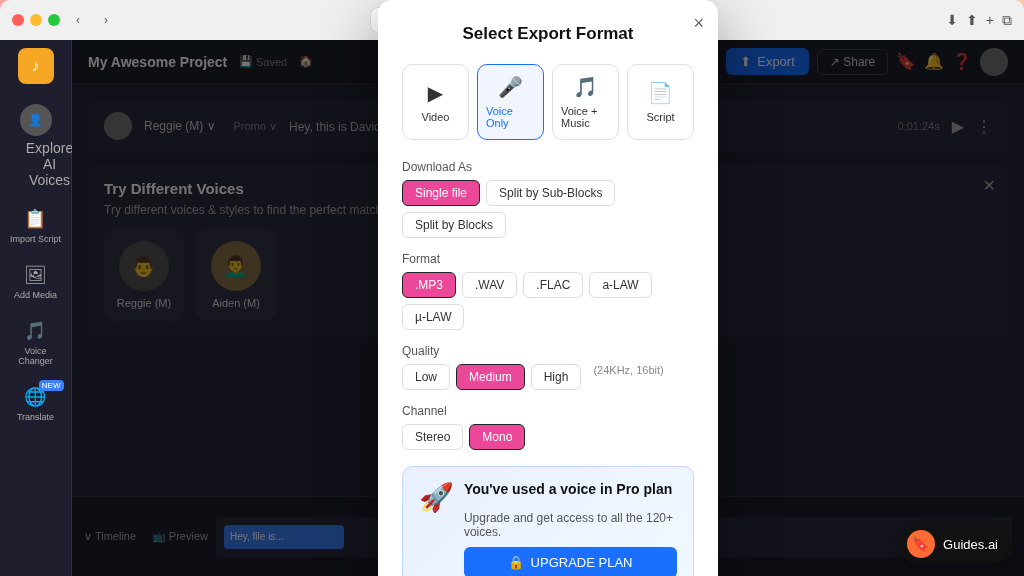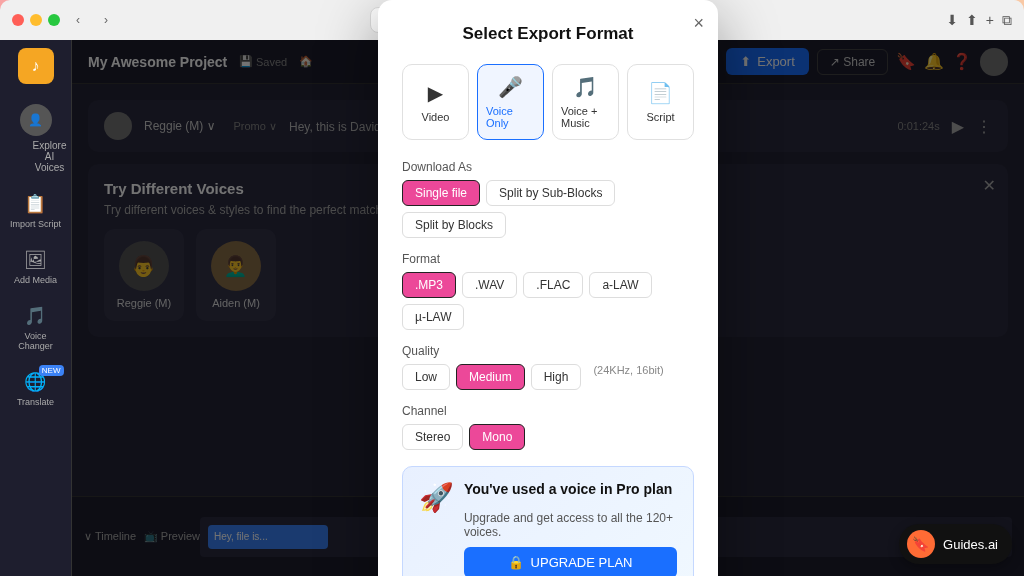--- a/index.html
+++ b/index.html
@@ -259,21 +259,21 @@
     }
 
     
     .timeline {
       height: 80px;
       background: #1e1e2e;
       border-top: 1px solid #333;
       display: flex;
       align-items: center;
       padding: 0 12px;
-      gap: 0;
+      gap: 8px;
     }
     .timeline-track {
       flex: 1;
       height: 40px;
       background: #2a2a3e;
       border-radius: 4px;
       position: relative;
       overflow: hidden;
     }
     .timeline-clip {
@@ -482,21 +482,21 @@
   </div>
 </div>
 
 <div class="app-container">
 
   <div class="sidebar">
     <div class="sidebar-logo">♪</div>
 
     <div class="sidebar-item">
       <div class="sidebar-avatar">👤</div>
-      <span style="color:#aaa;font-size:10px;text-align:center;margin-left:28px;">Explore AI Voices</span>
+      <span style="color:#aaa;font-size:14px;text-align:center;margin-left:28px;">Explore AI Voices</span>
     </div>
 
     <div class="sidebar-item">
       <span class="icon">📋</span>
       <span style="color:#aaa;font-size:9px;">Import Script</span>
     </div>
 
     <div class="sidebar-item">
       <span class="icon">🖼</span>
       <span style="color:#aaa;font-size:9px;">Add Media</span>

